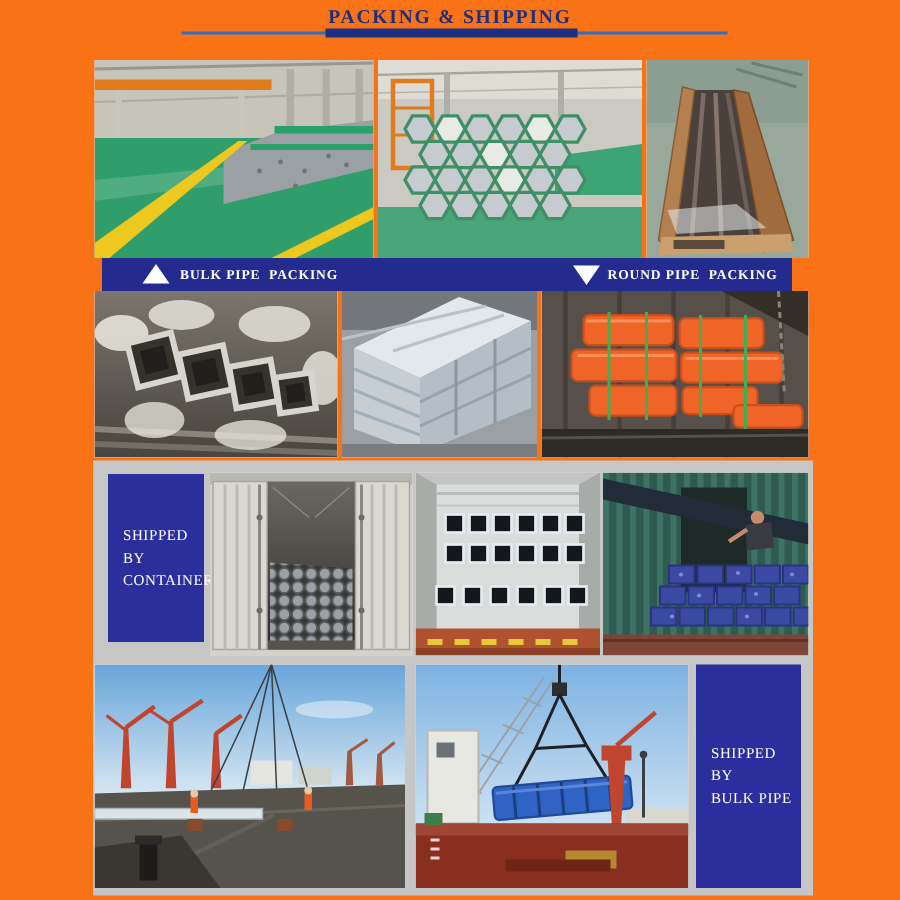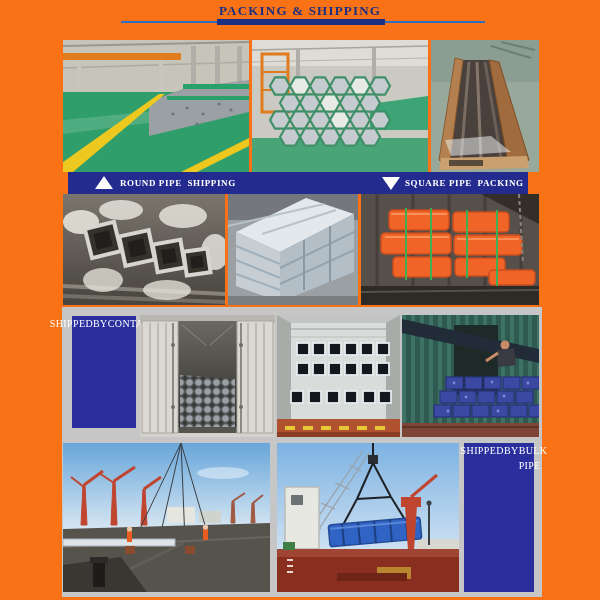--- a/index.html
+++ b/index.html
@@ -34,21 +34,21 @@
   .tri-down{left:314px;top:5px;border-left:9px solid transparent;border-right:9px solid transparent;border-top:13px solid #ffffff;}
   
   .r2p1{left:63px;top:194px;width:162px;height:111px;}
   .r2p2{left:228px;top:194px;width:130px;height:111px;}
   .r2p3{left:361px;top:194px;width:178px;height:111px;}
   
   .gray-panel{position:absolute;left:62px;top:307px;width:480px;height:290px;background:#c6c6c6;}
   
   .label-box{
     position:absolute;background:#2b2f9e;color:#ffffff;
-    display:flex;flex-direction:row;justify-content:center;
+    display:flex;flex-direction:column;justify-content:center;
     padding-left:10px;box-sizing:border-box;
     font-size:10px;letter-spacing:.4px;line-height:15px;
   }
   .label-container{left:72px;top:316px;width:64px;height:112px;}
   .label-bulk{left:464px;top:443px;width:70px;height:149px;}
   .c1{left:140px;top:315px;width:135px;height:122px;}
   .c2{left:277px;top:315px;width:123px;height:122px;}
   .c3{left:402px;top:315px;width:137px;height:122px;}
   
   .s1{left:63px;top:443px;width:207px;height:149px;}
@@ -146,23 +146,23 @@
       <polygon points="8,120 18,128 32,20 24,18" fill="#b5804f" stroke="#8a5c32" stroke-width="1"></polygon>
       <polygon points="78,128 98,120 68,22 58,20" fill="#a06b3d" stroke="#7c4e26" stroke-width="1"></polygon>
       <polygon points="14,100 60,96 80,112 20,116" fill="#e8ecee" opacity="0.55"></polygon>
       <polygon points="10,118 96,116 98,128 8,130" fill="#caa06e"></polygon>
       <rect x="18" y="120" width="34" height="6" fill="#5a4a3a"></rect>
     </svg>
   </figure>
 
   <div class="banner">
     <span class="tri tri-up"></span>
-    <span class="blabel blabel-round">ROUND PIPE  SHIPPING</span>
+    <span class="blabel blabel-round">BULK PIPE  PACKING</span>
     <span class="tri tri-down"></span>
-    <span class="blabel blabel-square">SQUARE PIPE  PACKING</span>
+    <span class="blabel blabel-square">ROUND PIPE  PACKING</span>
   </div>
 
   <figure class="photo r2p1" role="img" aria-label="stainless square pipes wrapped in plastic film">
     <svg viewBox="0 0 162 111" preserveAspectRatio="none">
       <defs>
         <linearGradient id="g1" x1="0" y1="0" x2="0" y2="1">
           <stop offset="0" stop-color="#7a766e"></stop>
             <stop offset="1" stop-color="#48443e"></stop>
         </linearGradient>
       </defs>

